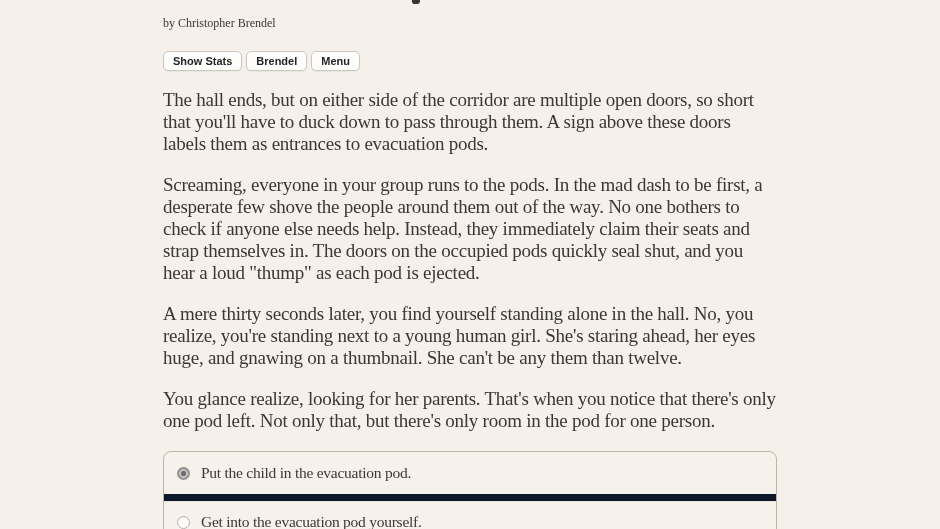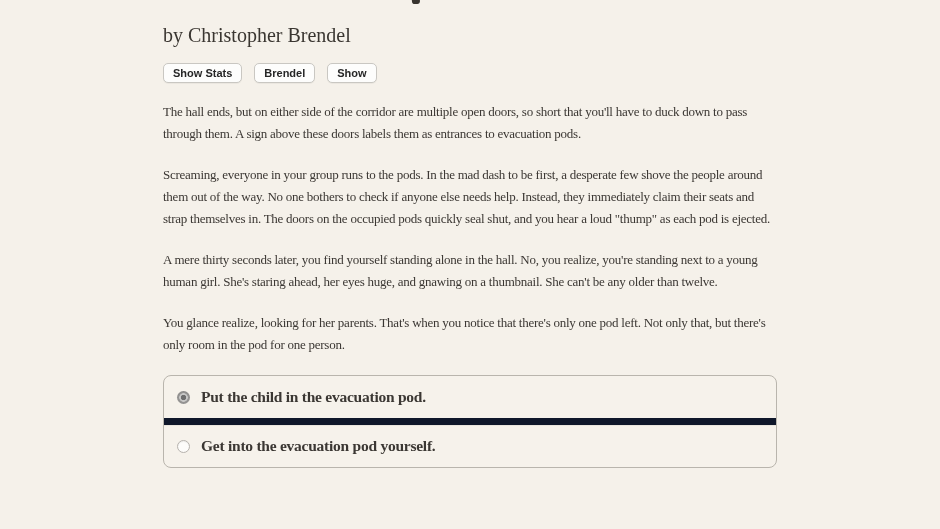--- a/index.html
+++ b/index.html
@@ -23,68 +23,67 @@
     left: 249px;
     top: -1px;
     width: 8px;
     height: 5px;
     background: #38342f;
     border-radius: 0 0 3px 3px;
     transform: rotate(-6deg);
   }
   .byline {
     margin: 0;
-    padding-top: 23px;
-    font-size: 20px;
+    padding-top: 11px;
+    font-size: 12px;
     font-weight: normal;
     line-height: 24px;
     color: #3a3631;
   }
   .toolbar {
     margin-top: 16px;
     display: flex;
-    gap: 12px;
+    gap: 4px;
     align-items: center;
   }
   .toolbar button {
     font-family: "Liberation Sans", sans-serif;
     font-size: 11px;
     font-weight: bold;
     color: #262626;
     background: #fdfdfc;
     border: 1px solid #c9c7c2;
     border-radius: 5px;
     padding: 3px 9px;
     line-height: 12px;
     box-shadow: 0 1px 0 rgba(0,0,0,0.04);
     cursor: pointer;
   }
   .story {
     margin-top: 18px;
   }
   .story p {
     margin: 0 0 19px 0;
-    font-size: 13px;
+    font-size: 19px;
     letter-spacing: -0.25px;
     line-height: 22px;
   }
   .choice-box {
     margin-top: 19px;
     border: 1px solid #b9b5ad;
     border-radius: 8px;
     background: #f6f2eb;
     overflow: hidden;
   }
   .choice-row {
     display: flex;
     align-items: center;
     padding: 10px 13px;
     min-height: 22px;
     cursor: pointer;
-    font-weight: bold;
   }
   .choice-row + .choice-row {
     border-top: 7px solid #0f172a;
     box-shadow: inset 0 1px 0 #e9e5dd;
   }
   .radio {
     width: 13px;
     height: 13px;
     border-radius: 50%;
     box-sizing: border-box;
@@ -112,27 +111,27 @@
 
 <div class="column">
 
   <div class="title-fragment"></div>
 
   <h2 class="byline">by Christopher Brendel</h2>
 
   <div class="toolbar">
     <button>Show Stats</button>
     <button>Brendel</button>
-    <button>Show</button>
+    <button>Menu</button>
   </div>
 
   <div class="story">
     <p>The hall ends, but on either side of the corridor are multiple open doors, so short that you'll have to duck down to pass through them. A sign above these doors labels them as entrances to evacuation pods.</p>
     <p>Screaming, everyone in your group runs to the pods. In the mad dash to be first, a desperate few shove the people around them out of the way. No one bothers to check if anyone else needs help. Instead, they immediately claim their seats and strap themselves in. The doors on the occupied pods quickly seal shut, and you hear a loud "thump" as each pod is ejected.</p>
-    <p>A mere thirty seconds later, you find yourself standing alone in the hall. No, you realize, you're standing next to a young human girl. She's staring ahead, her eyes huge, and gnawing on a thumbnail. She can't be any older than twelve.</p>
+    <p>A mere thirty seconds later, you find yourself standing alone in the hall. No, you realize, you're standing next to a young human girl. She's staring ahead, her eyes huge, and gnawing on a thumbnail. She can't be any them than twelve.</p>
     <p>You glance realize, looking for her parents. That's when you notice that there's only one pod left. Not only that, but there's only room in the pod for one person.</p>
   </div>
 
   <div class="choice-box">
     <div class="choice-row">
       <span class="radio on"></span>
       <span class="choice-label">Put the child in the evacuation pod.</span>
     </div>
     <div class="choice-row">
       <span class="radio"></span>

